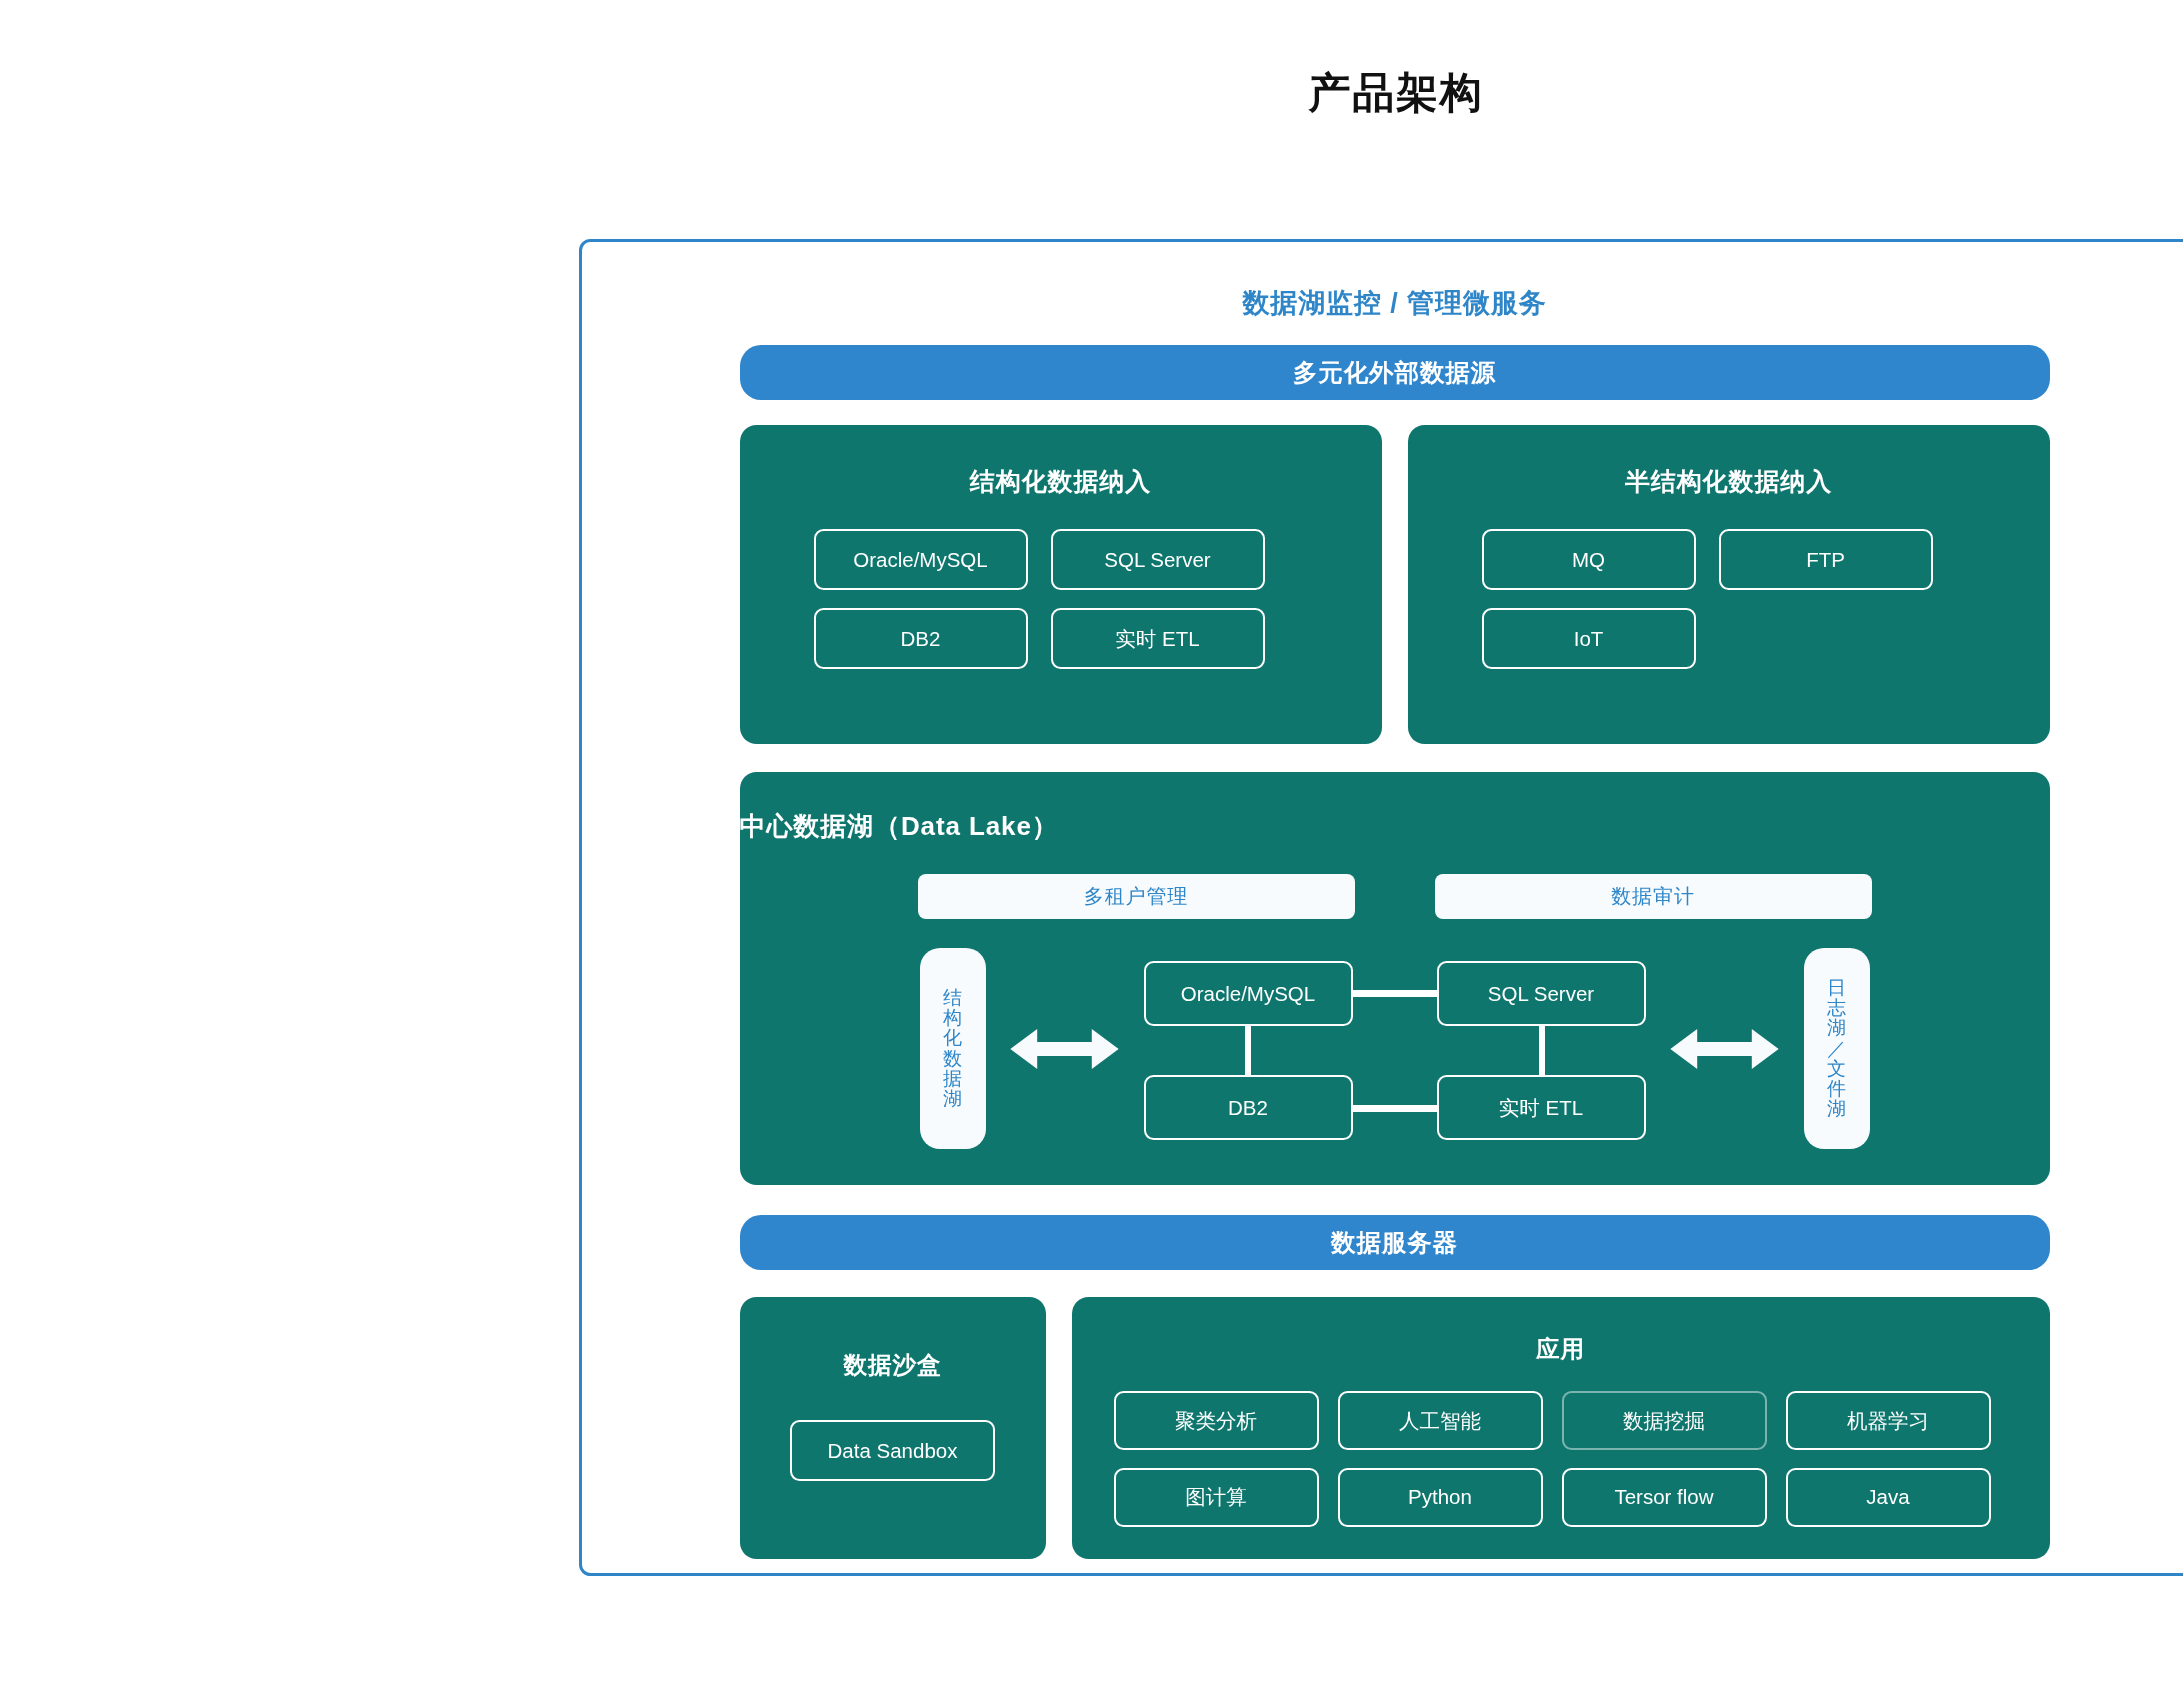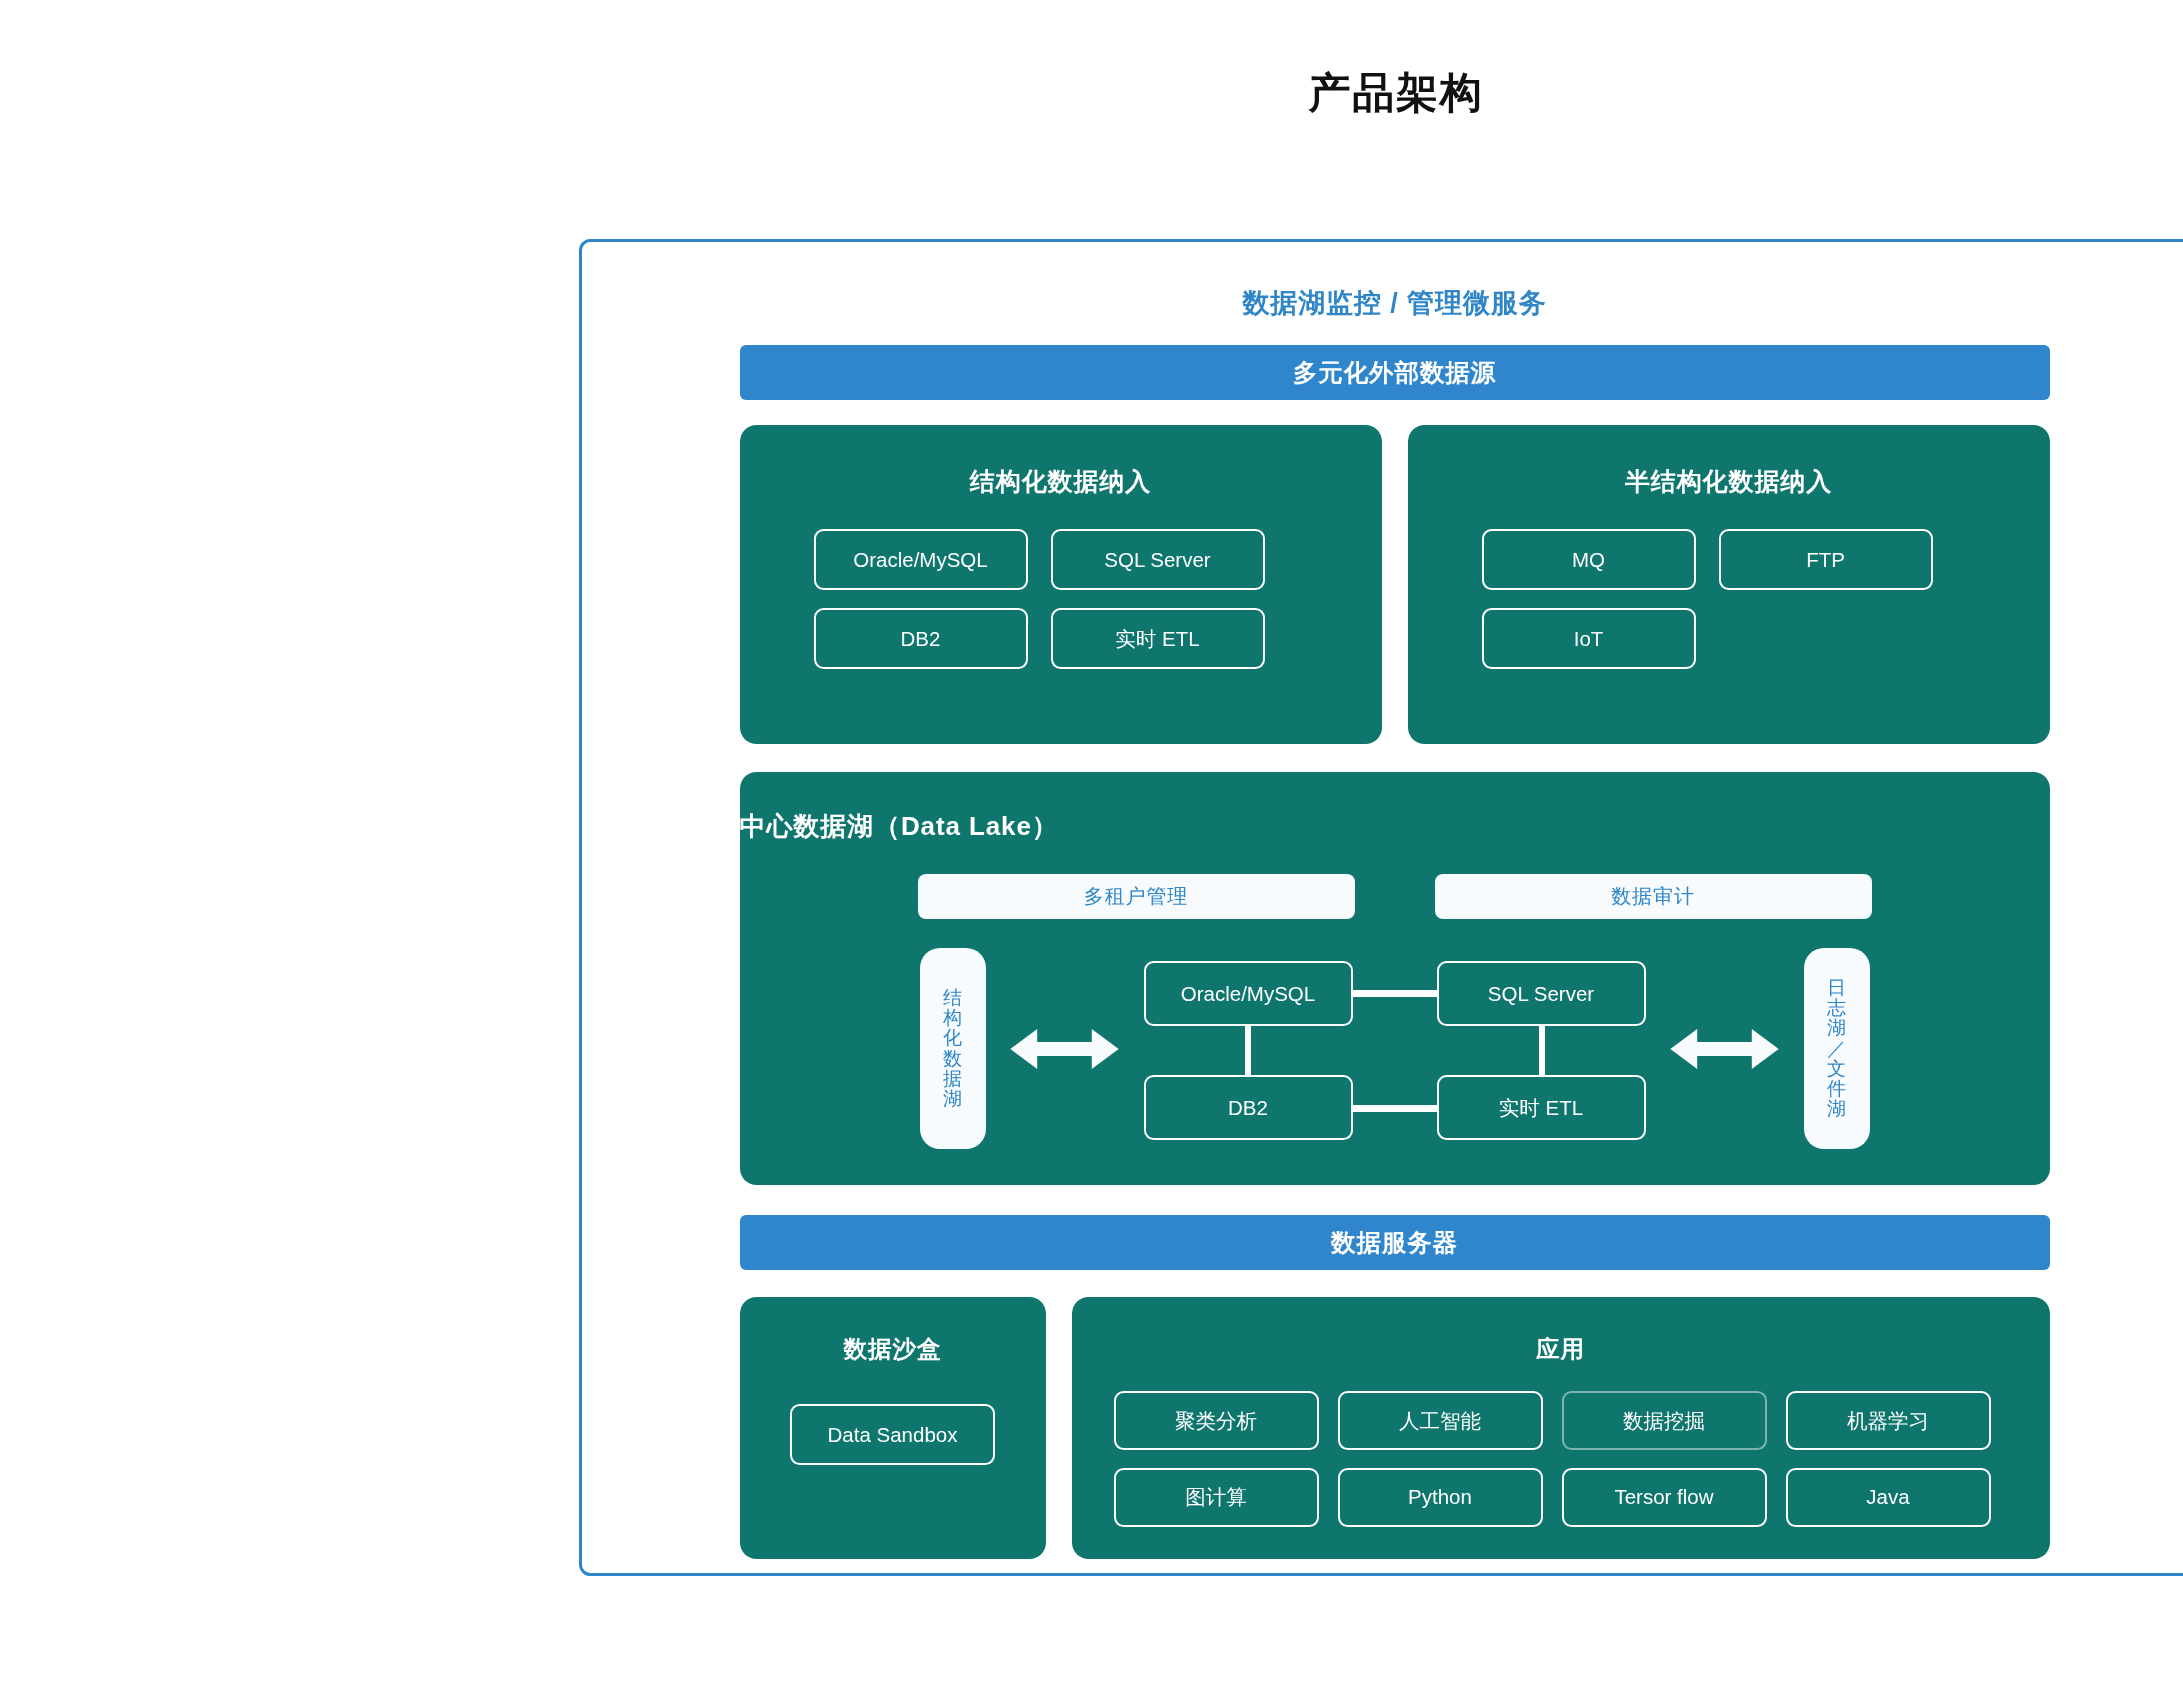--- a/index.html
+++ b/index.html
@@ -56,21 +56,21 @@
     font-size: 27px;
     font-weight: bold;
     letter-spacing: 0.9px;
     margin-top: 23.6px;
     margin-bottom: 24.5px;
   }
 
   
   .blue-bar {
     background: #3086cd;
-    border-radius: 6px;
+    border-radius: 21px;
     color: #ffffff;
     font-size: 24.5px;
     font-weight: bold;
     letter-spacing: 0.9px;
     display: flex;
     align-items: center;
     justify-content: center;
     width: 1310px;
     height: 55px;
     margin: 0 auto;
@@ -212,21 +212,21 @@
   .server-bar { margin-top: 30px; }
 
   
   .bottom-row {
     display: flex;
     justify-content: space-between;
     width: 1310px;
     margin: 27px auto 0 auto;
   }
   .sandbox-panel { width: 306px; height: 262px; }
-  .sandbox-title { padding-top: 36px; font-size: 23.6px; }
+  .sandbox-title { padding-top: 52px; font-size: 23.6px; }
   .sandbox-chip {
     width: 205px; height: 61px;
     margin: 39px auto 0 auto;
     font-size: 20.5px;
   }
 
   .apps-panel { width: 978px; height: 262px; }
   .apps-title { padding-top: 36px; font-size: 23.6px; }
   .apps-grid {
     display: grid;

